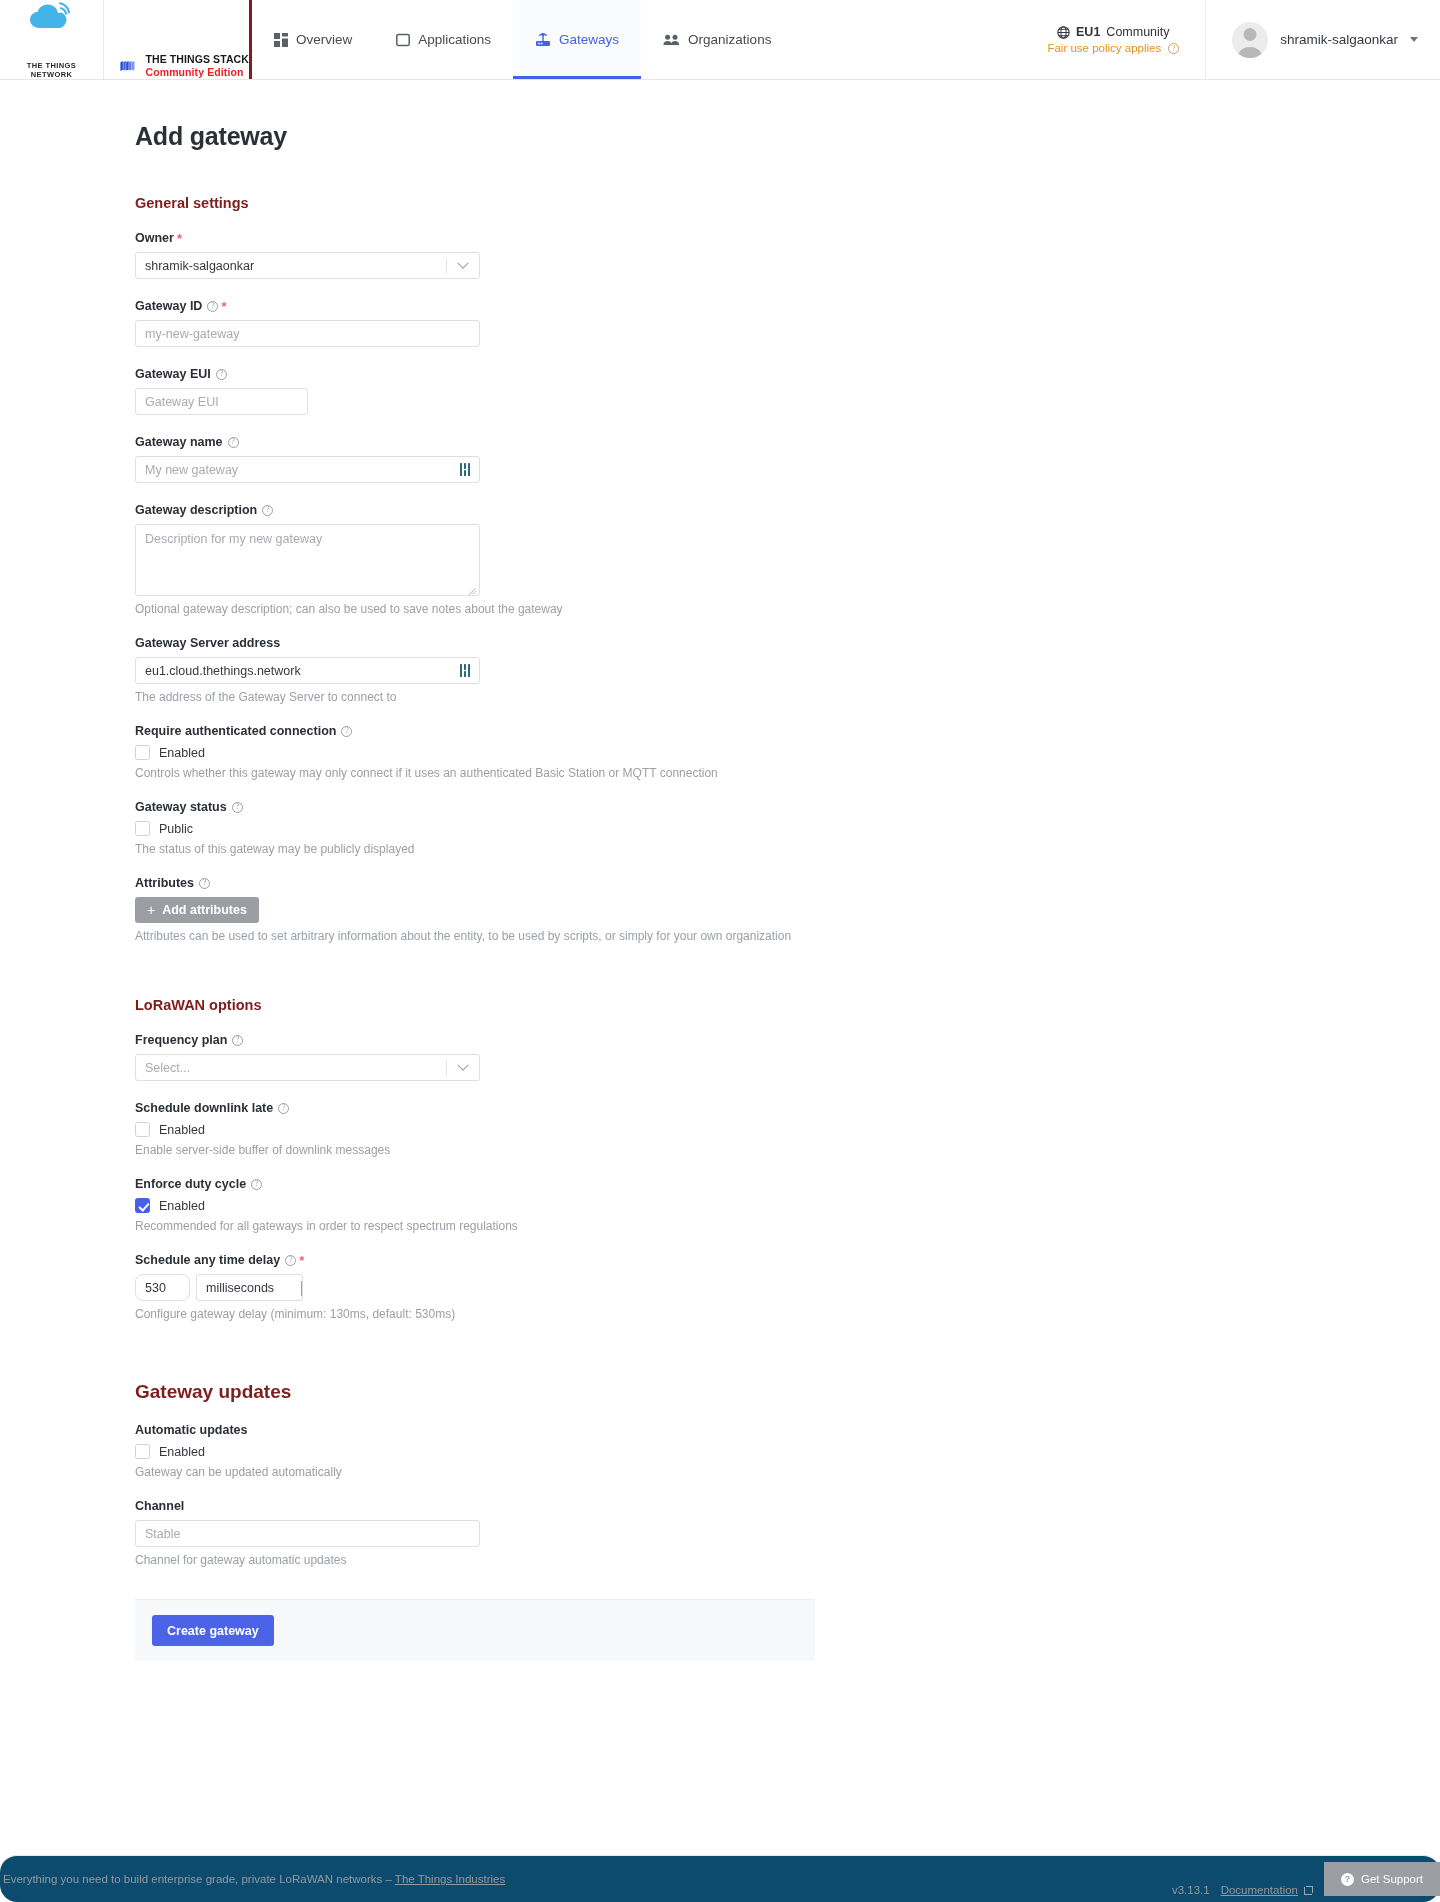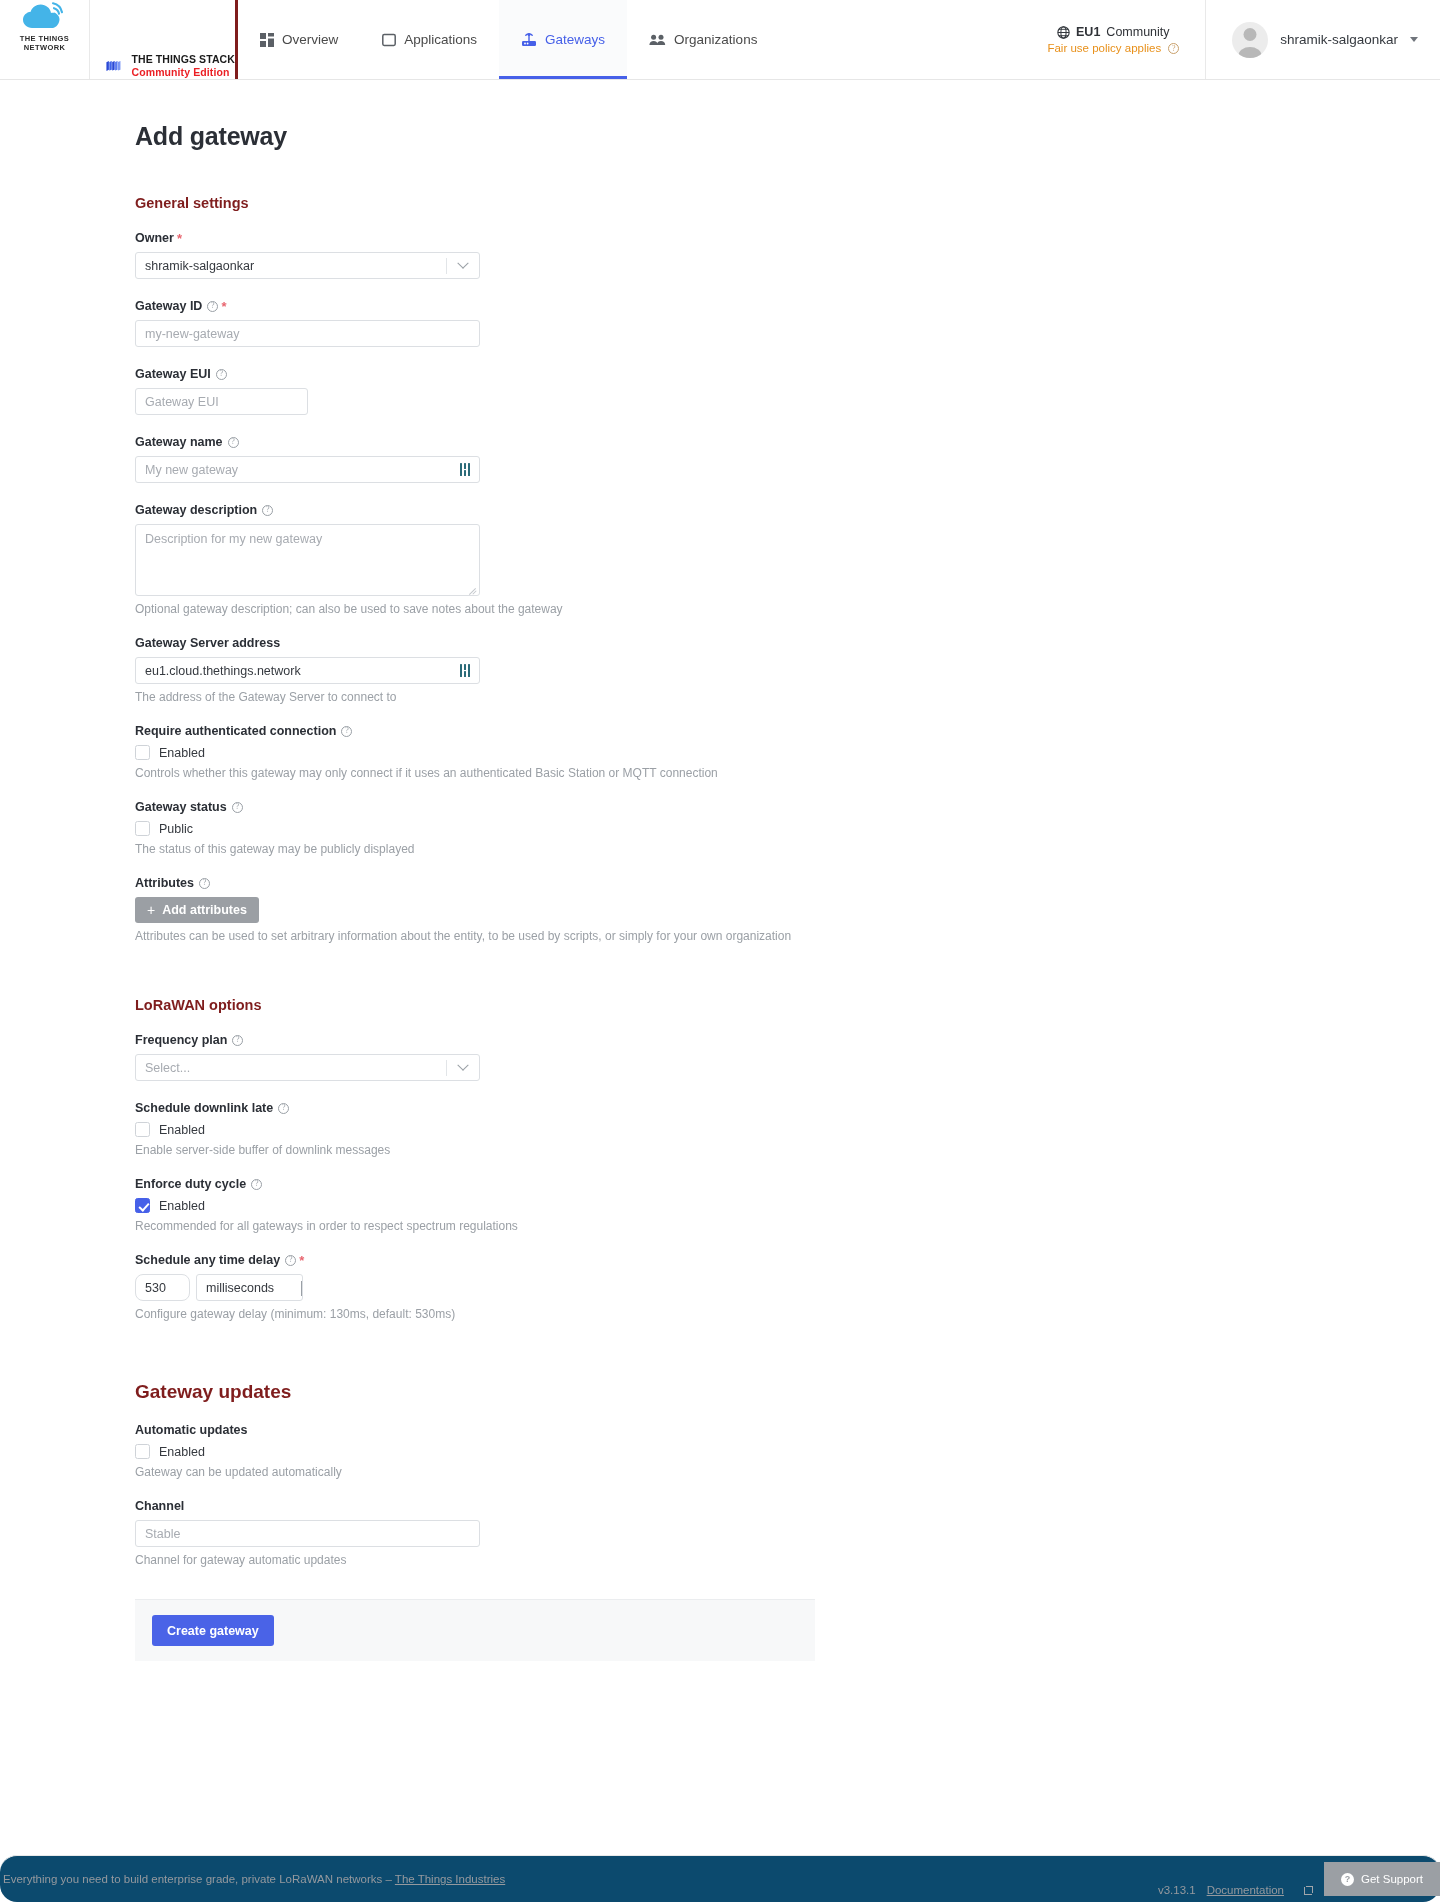--- a/index.html
+++ b/index.html
@@ -14,25 +14,25 @@
 
   
   .header {
     height: 80px;
     display: flex;
     align-items: stretch;
     border-bottom: 1px solid #e6e6e6;
     background: #fff;
   }
   .logo-cell {
-    width: 90px;
+    width: 104px;
     display: flex;
     flex-direction: column;
     align-items: center;
-    justify-content: flex-start;
+    justify-content: space-between;
     border-right: 1px solid #e9e9e9;
     flex: none;
   }
   .ttn-logo-text {
     font-size: 7.5px;
     font-weight: bold;
     letter-spacing: 0.4px;
     line-height: 9px;
     text-align: center;
     color: #2b2b2b;
@@ -235,21 +235,21 @@
     display: flex; align-items: center; padding: 0 0 0 3px; border-radius: 17px;
   }
   .footer-left { font-size: 11.5px; color: #95999e; }
   .footer-left a { color: #95999e; text-decoration: underline; }
   .footer-right {
     margin-left: auto; display: flex; align-items: flex-end; gap: 11px;
   }
   .version { font-size: 11.5px; color: #95999e; }
   .doc-link {
     font-size: 11.5px; color: #95999e; text-decoration: underline;
-    display: inline-flex; align-items: center; gap: 20px; cursor: pointer;
+    display: inline-flex; align-items: center; gap: 6px; cursor: pointer;
   }
   .ext-icon { width: 9px; height: 9px; position: relative; display: inline-block; }
   .ext-icon::before {
     content: ""; position: absolute; left: 0; bottom: 0; width: 7px; height: 7px;
     border: 1px solid #a2a6ab; border-top: none; border-right: none;
   }
   .ext-icon::after {
     content: ""; position: absolute; right: 0; top: 0; width: 6px; height: 6px;
     border: 1px solid #a2a6ab; border-left: none; border-bottom: none;
   }

